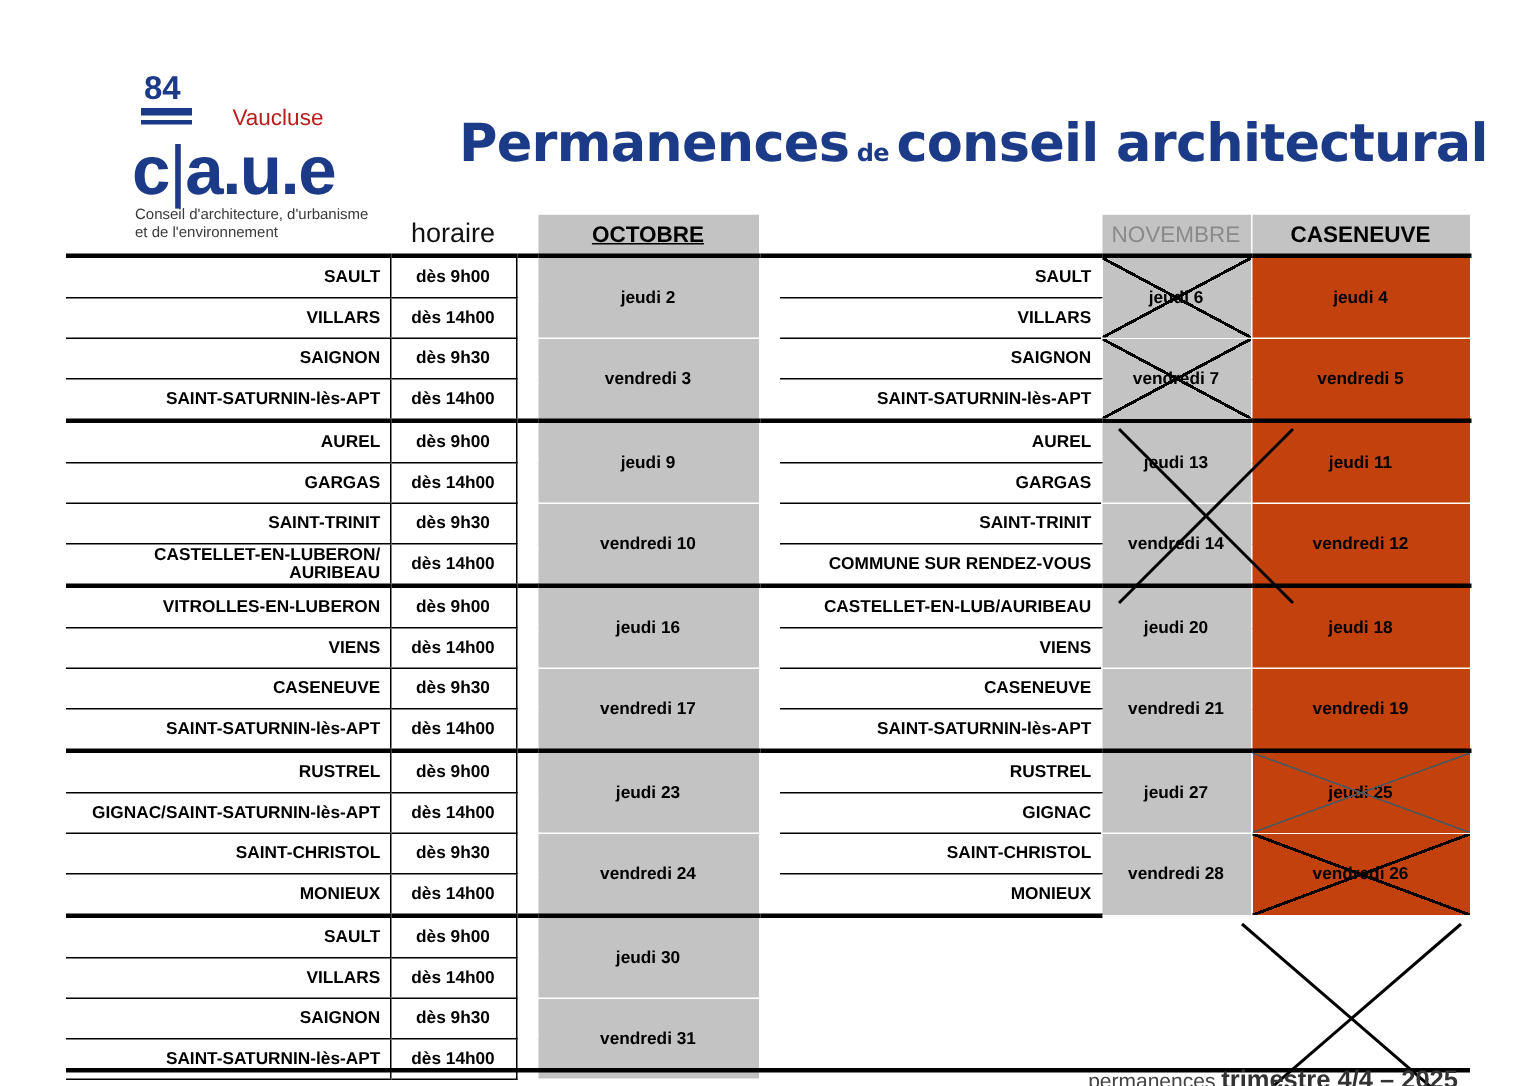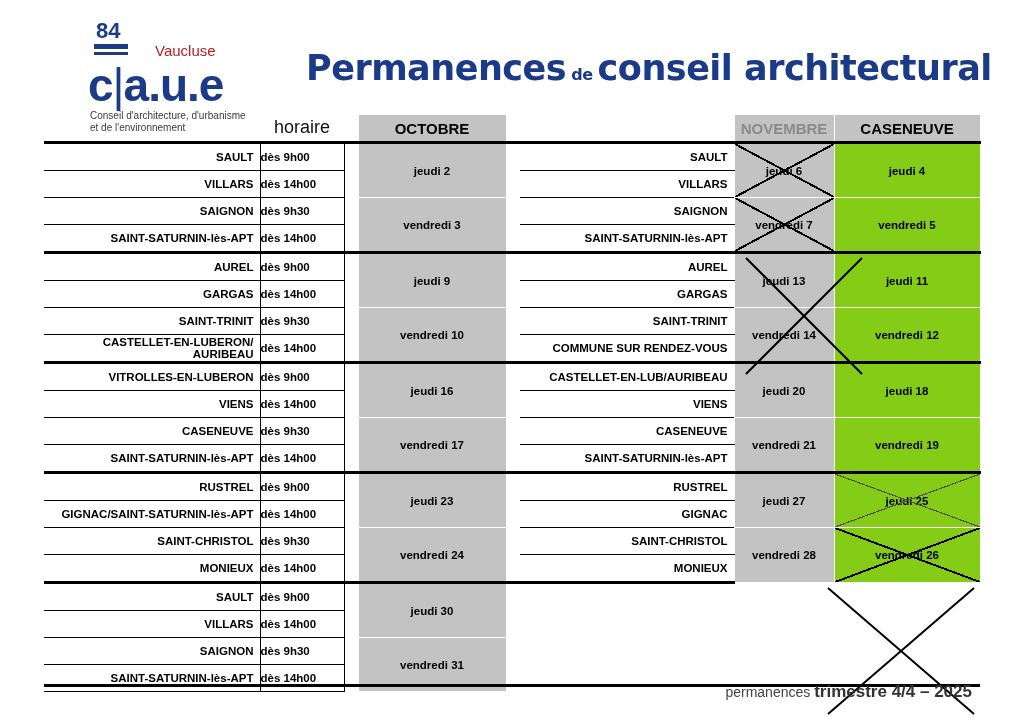--- a/index.html
+++ b/index.html
@@ -11,20 +11,21 @@
     width: 1024px;
     height: 724px;
     font-family: "Liberation Sans", sans-serif;
     position: relative;
     overflow: hidden;
   }
   #page {
     position: relative;
     width: 1024px;
     height: 577px;
+    margin-top: 28px;
   }
 
   
   #logo {
     position: absolute;
     left: 88px;
     top: 18px;
     width: 260px;
     height: 110px;
   }
@@ -125,20 +126,21 @@
   }
   .c-town {
     width: 216px;
     text-align: right;
     padding-right: 6px !important;
     border-bottom: 1px solid #000;
     font-size: 11px;
   }
   .c-hour {
     width: 84px;
+    text-align: center;
     border: 1px solid #000;
     font-size: 12px;
     font-weight: normal;
   }
   .c-gap {
     width: 14px;
     border: none;
   }
   .c-month {
     width: 148px;
@@ -161,21 +163,21 @@
   .c-month2 {
     width: 100px;
     text-align: center;
     background: #c3c3c3;
     border: 1px solid #ffffff;
     font-size: 13px;
   }
   .c-month3 {
     width: 146px;
     text-align: center;
-    background: #84cc16;
+    background: #c2410c;
     border: 1px solid #ffffff;
     font-size: 13px;
   }
 
   
   .hdr td {
     height: 28px;
     border: none;
     font-size: 14px;
   }
@@ -185,25 +187,26 @@
     font-size: 18px;
     color: #111;
   }
   .hdr .h-oct {
     background: #c3c3c3;
     text-align: center;
     font-weight: bold;
     font-size: 15px;
     color: #000;
     border: 1px solid #fff;
+    text-decoration: underline;
   }
   .hdr .h-nov {
     background: #c3c3c3;
     text-align: center;
-    font-weight: bold;
+    font-weight: normal;
     font-size: 15px;
     color: #8a8a8a;
     border: 1px solid #fff;
   }
   .hdr .h-dec {
     background: #c3c3c3;
     text-align: center;
     font-weight: bold;
     font-size: 15px;
     color: #000;

